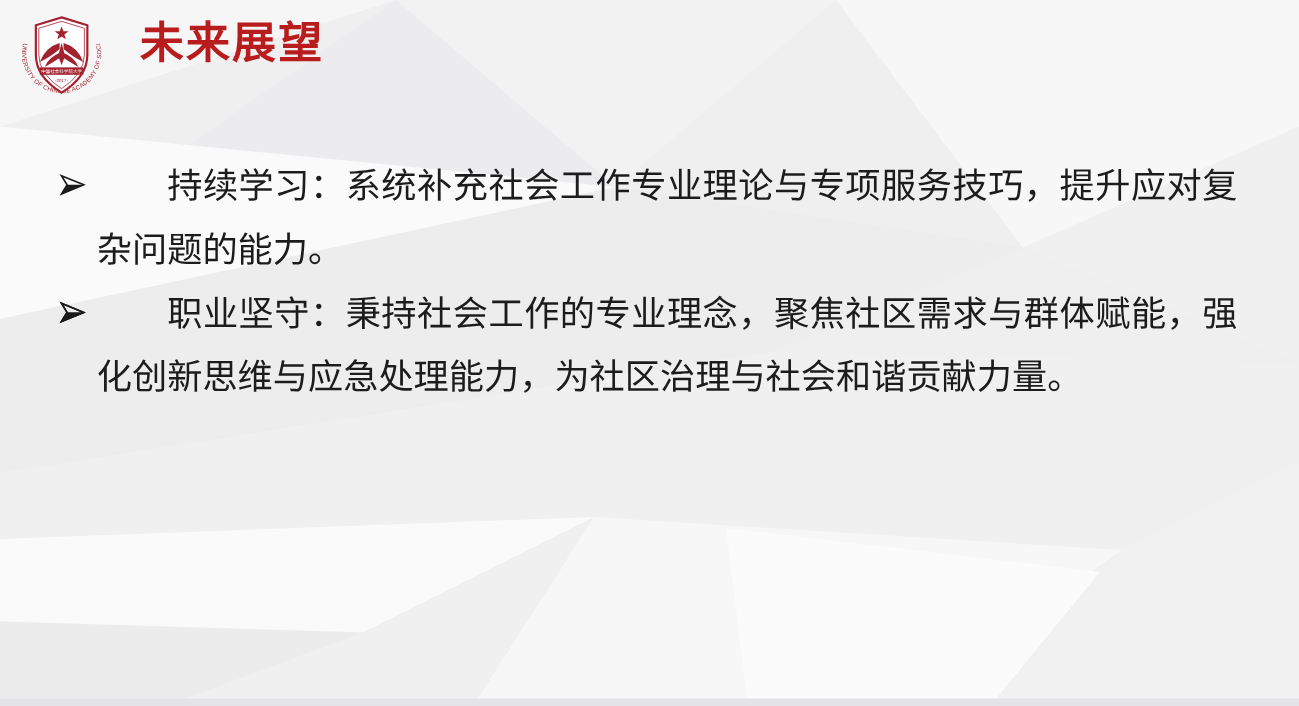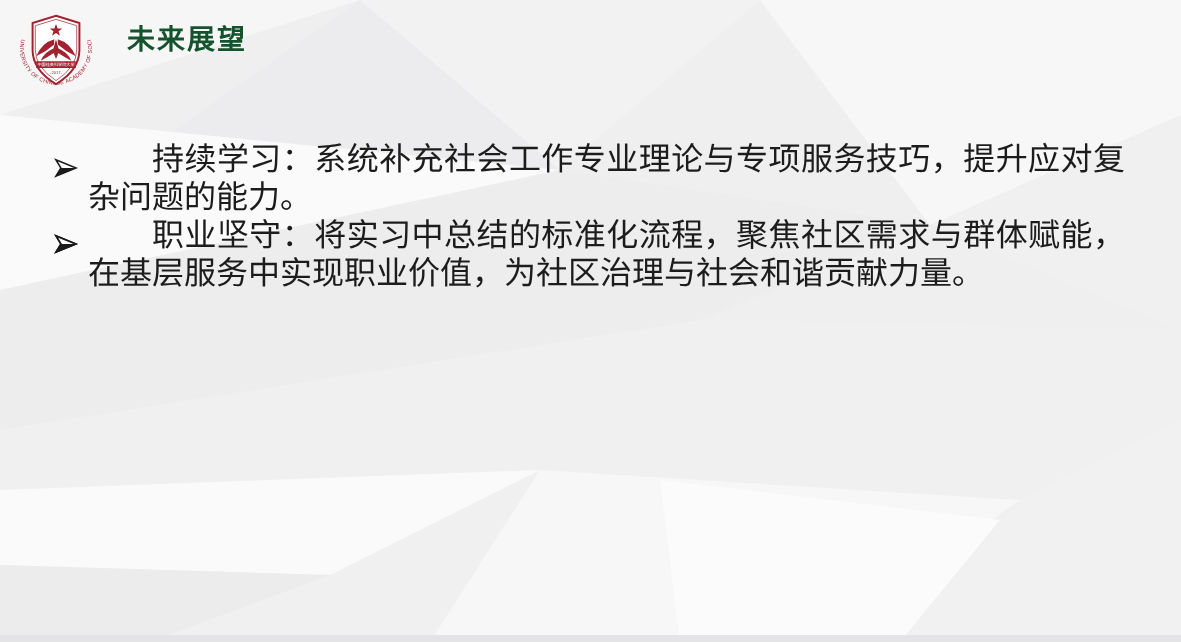--- a/index.html
+++ b/index.html
@@ -18,29 +18,29 @@
     font-family:"Liberation Serif","DejaVu Serif",serif;
   }
   .bg{position:absolute;left:0;top:0;width:100%;height:100%;display:block;}
   .header{position:absolute;left:0;top:0;width:100%;height:100px;}
   .logo{position:absolute;left:10px;top:5px;width:92px;height:90px;}
   .logo svg{width:100%;height:100%;display:block;}
   .title{
     position:absolute;left:127px;top:18px;
     font-family:"Liberation Sans","DejaVu Sans",sans-serif;
     font-weight:900;
-    font-size:28px;
+    font-size:40px;
     line-height:44px;
     letter-spacing:2px;
-    color:#14532d;
+    color:#b91c1c;
   }
   .content{
     position:absolute;left:88px;top:140px;width:1037px;
     font-size:32px;
-    line-height:38px;
+    line-height:58px;
     color:var(--text-color);
     text-align:justify;
   }
   .bullet-item{
     position:relative;
     text-indent:64px;
   }
   .bullet-glyph{
     position:absolute;
     left:-34px;top:17px;
@@ -123,17 +123,17 @@
       </span>
     </div>
 
     <div class="bullet-item">
       <span class="bullet-glyph">
         <svg viewBox="0 0 26 22">
           <path d="M2,2 L24,11 L2,20 L7.5,11 Z" fill="none" stroke="#1a1a1a" stroke-width="1.6" stroke-linejoin="miter"></path>
           <path d="M24,11 L2,20 L7.5,11 Z" fill="#1a1a1a"></path>
         </svg>
       </span>
-      <span>职业坚守：将实习中总结的标准化流程，聚焦社区需求与群体赋能，在基层服务中实现职业价值，为社区治理与社会和谐贡献力量。</span>
+      <span>职业坚守：秉持社会工作的专业理念，聚焦社区需求与群体赋能，强化创新思维与应急处理能力，为社区治理与社会和谐贡献力量。</span>
     </div>
 
   </div>
 </div>
 
 </body></html>

